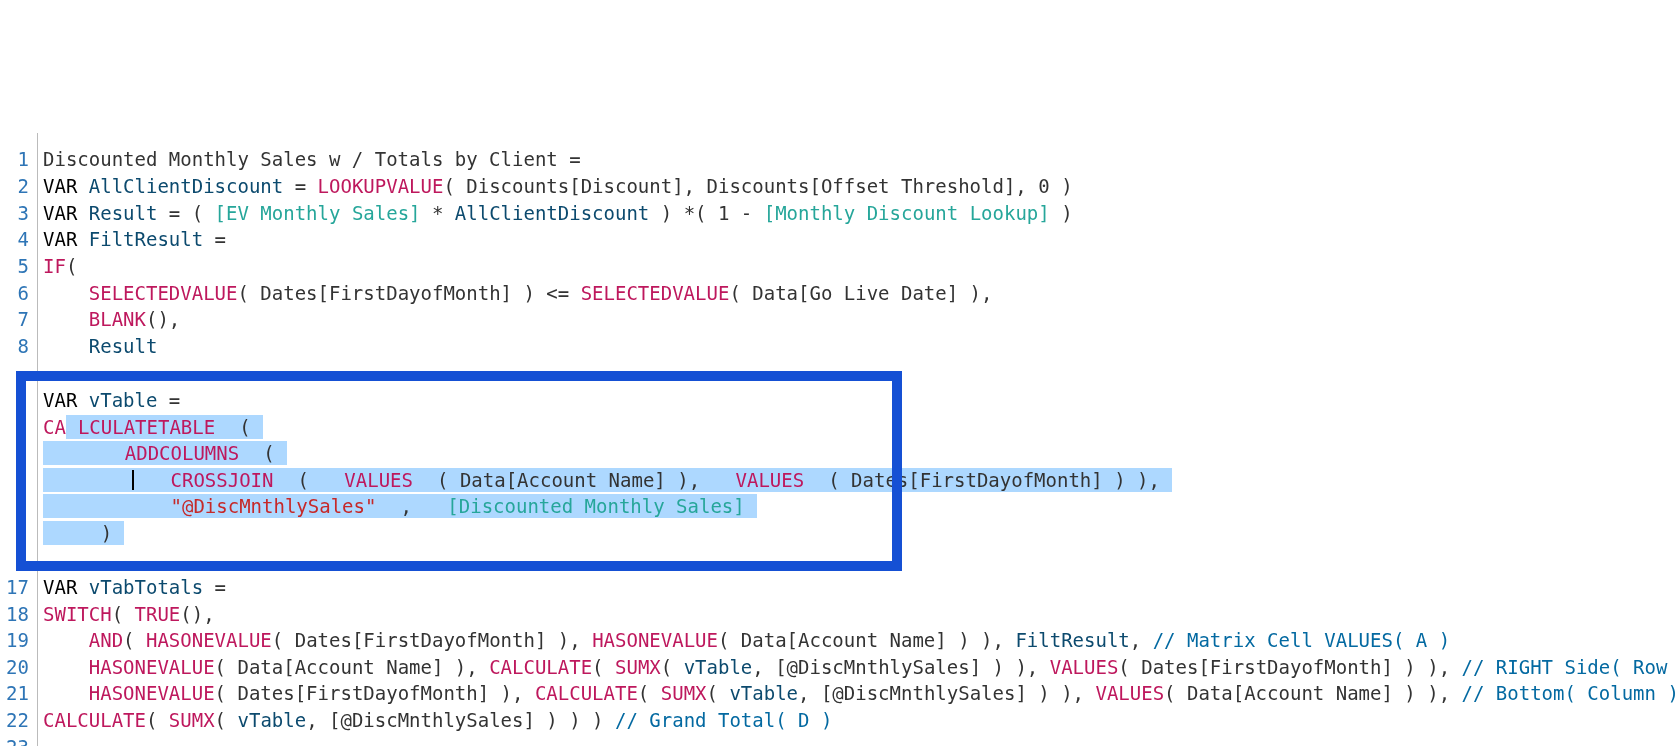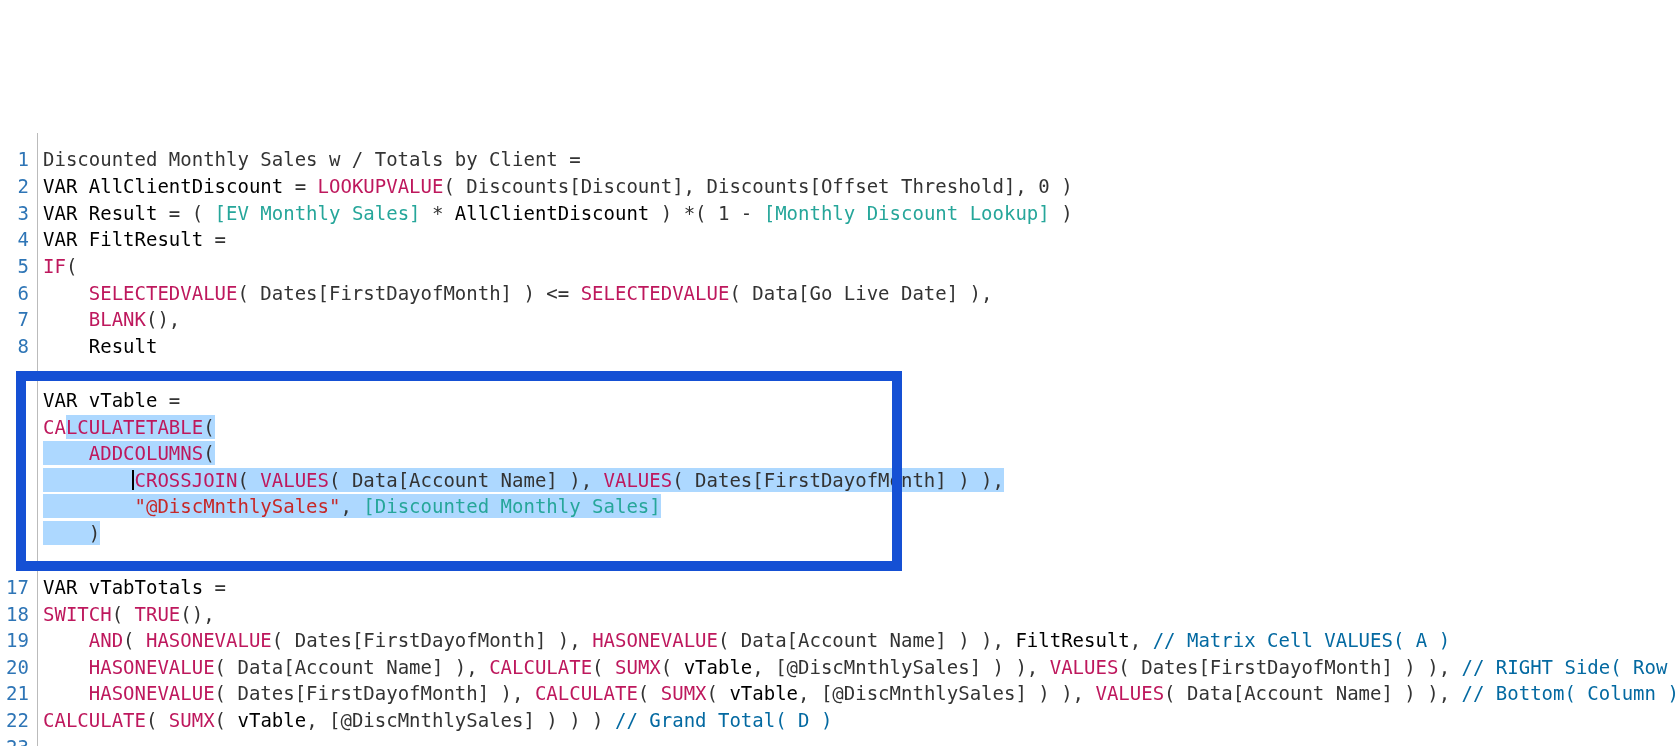--- a/index.html
+++ b/index.html
@@ -1,24 +1,24 @@
 <!DOCTYPE html>
 <html><head>
 <meta charset="utf-8">
 <style>
   html,body{margin:0;padding:0;background:#fff;font-family:Consolas,Monaco,monospace;font-size:19px;line-height:26.5px;white-space:pre;color:#000}
   .editor{position:relative;width:1680px;height:746px;overflow:hidden}
   .gutter{position:absolute;left:0;top:0;width:37px;height:100%;border-right:1px solid #bbb;text-align:right;background:#fff}
   .gutter div{color:#2e75b6;padding-right:4px}
   .code{position:absolute;left:43px;top:0}
   .code .line{position:relative;height:26.5px}
-  .sel{background:#add8ff;padding:1px 0}
+  .sel{background:#add8ff;padding:1px 12px}
   .kw{color:#000000}
   .fn{color:#be185d}
-  .var{color:#000000}
+  .var{color:#0c4a6e}
   .ref{color:#26a69a}
   .str{color:#c62828}
   .comment{color:#0369a1}
   .plain{color:#333}
   .num{color:#333}
   .caret{display:inline-block;width:2px;height:20px;background:#000;vertical-align:middle;margin:0 -1px}
   .highlight-box{position:absolute;border:10px solid #1550d4;pointer-events:none}
 </style>
 </head>
 <body>

